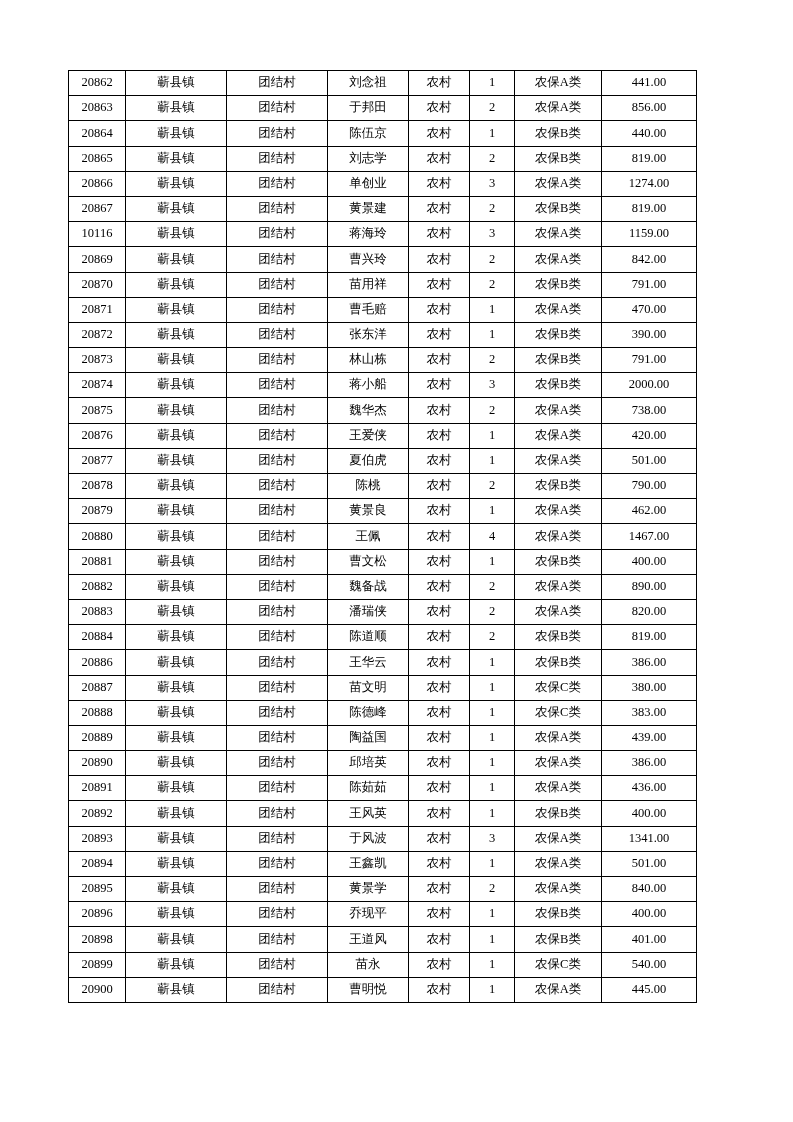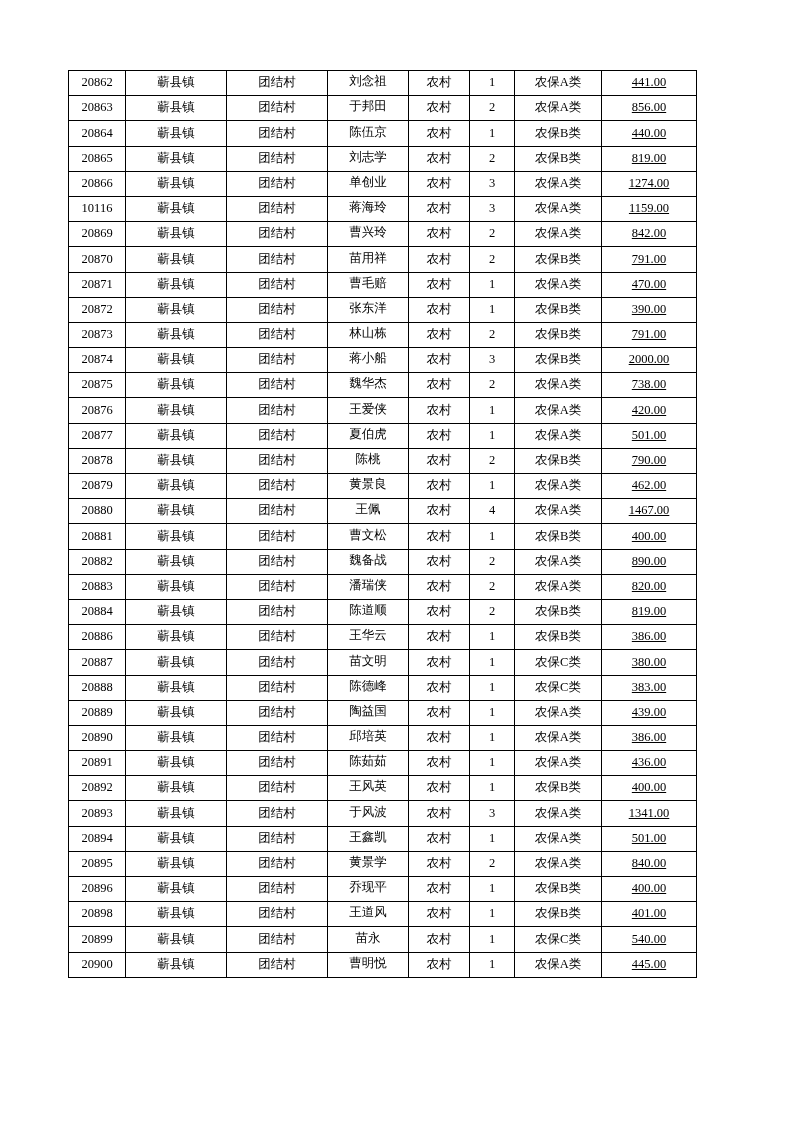--- a/index.html
+++ b/index.html
@@ -35,25 +35,25 @@
     vertical-align: middle;
     font-size: 12.5px;
     line-height: 1.1;
     white-space: nowrap;
     overflow: hidden;
   }
   
   td.c-id    { width: 52px; font-family: "Liberation Serif", serif; }
   td.c-town  { width: 96px; }
   td.c-vill  { width: 96px; }
-  td.c-name  { width: 76px; font-family: Liberation Mono, monospace; }
+  td.c-name  { width: 76px; }
   td.c-type  { width: 56px; margin-left: 31px; }
   td.c-count { width: 40px; }
   td.c-cat   { width: 82px; }
-  td.c-amt   { width: 90px; font-family: "Liberation Serif", serif; text-decoration: underline; }
+  td.c-amt   { width: 90px; font-family: "Liberation Serif", serif; }
 </style>
 </head>
 <body>
 
 <div class="page">
   <table class="data-table">
     <tbody>
         <tr>
           <td class="c-id">20862</td>
           <td class="c-town">蕲县镇</td>
@@ -98,20 +98,30 @@
           <td class="c-id">20866</td>
           <td class="c-town">蕲县镇</td>
           <td class="c-vill">团结村</td>
           <td class="c-name">单创业</td>
           <td class="c-type">农村</td>
           <td class="c-count">3</td>
           <td class="c-cat">农保A类</td>
           <td class="c-amt">1274.00</td>
         </tr>
         <tr>
+          <td class="c-id">20867</td>
+          <td class="c-town">蕲县镇</td>
+          <td class="c-vill">团结村</td>
+          <td class="c-name">黄景建</td>
+          <td class="c-type">农村</td>
+          <td class="c-count">2</td>
+          <td class="c-cat">农保B类</td>
+          <td class="c-amt">819.00</td>
+        </tr>
+        <tr>
           <td class="c-id">10116</td>
           <td class="c-town">蕲县镇</td>
           <td class="c-vill">团结村</td>
           <td class="c-name">蒋海玲</td>
           <td class="c-type">农村</td>
           <td class="c-count">3</td>
           <td class="c-cat">农保A类</td>
           <td class="c-amt">1159.00</td>
         </tr>
         <tr>

